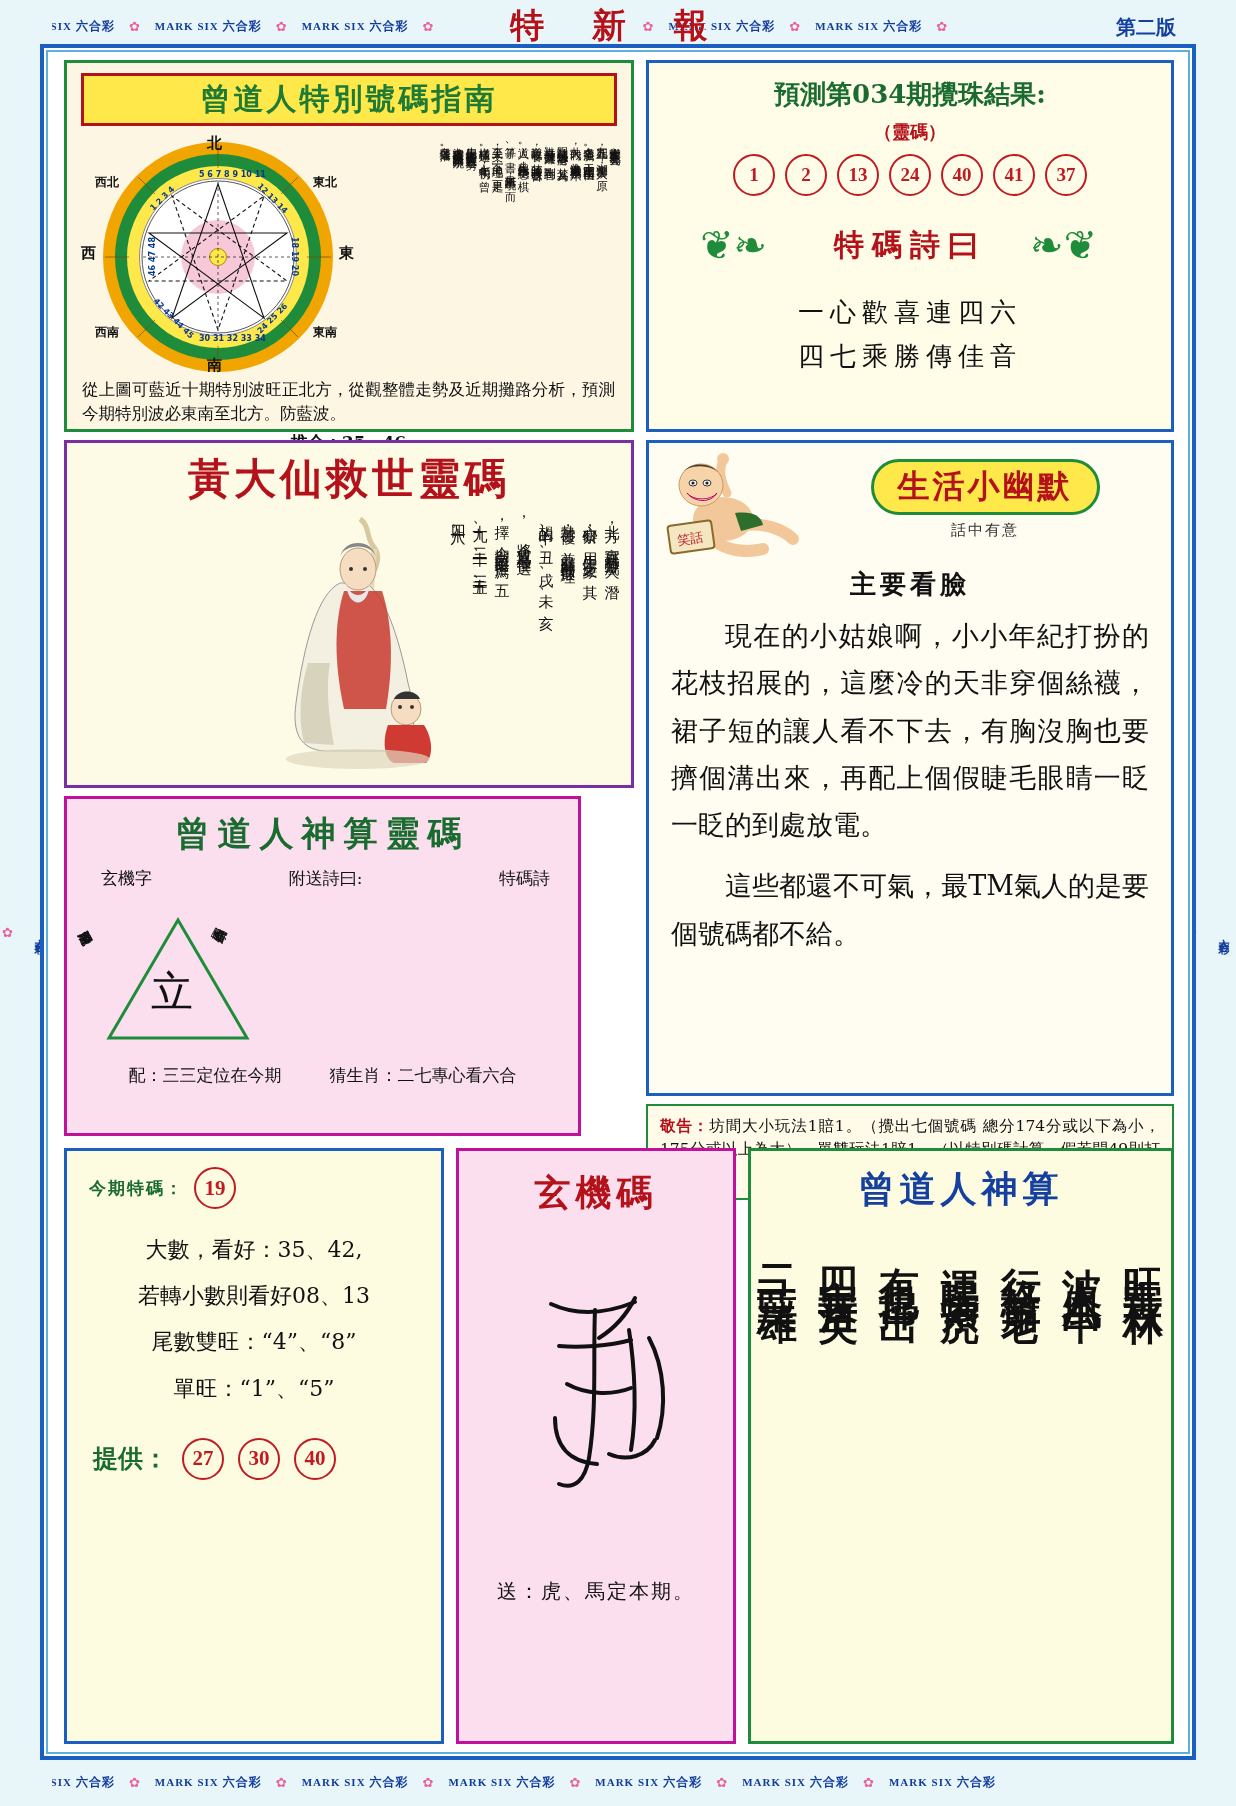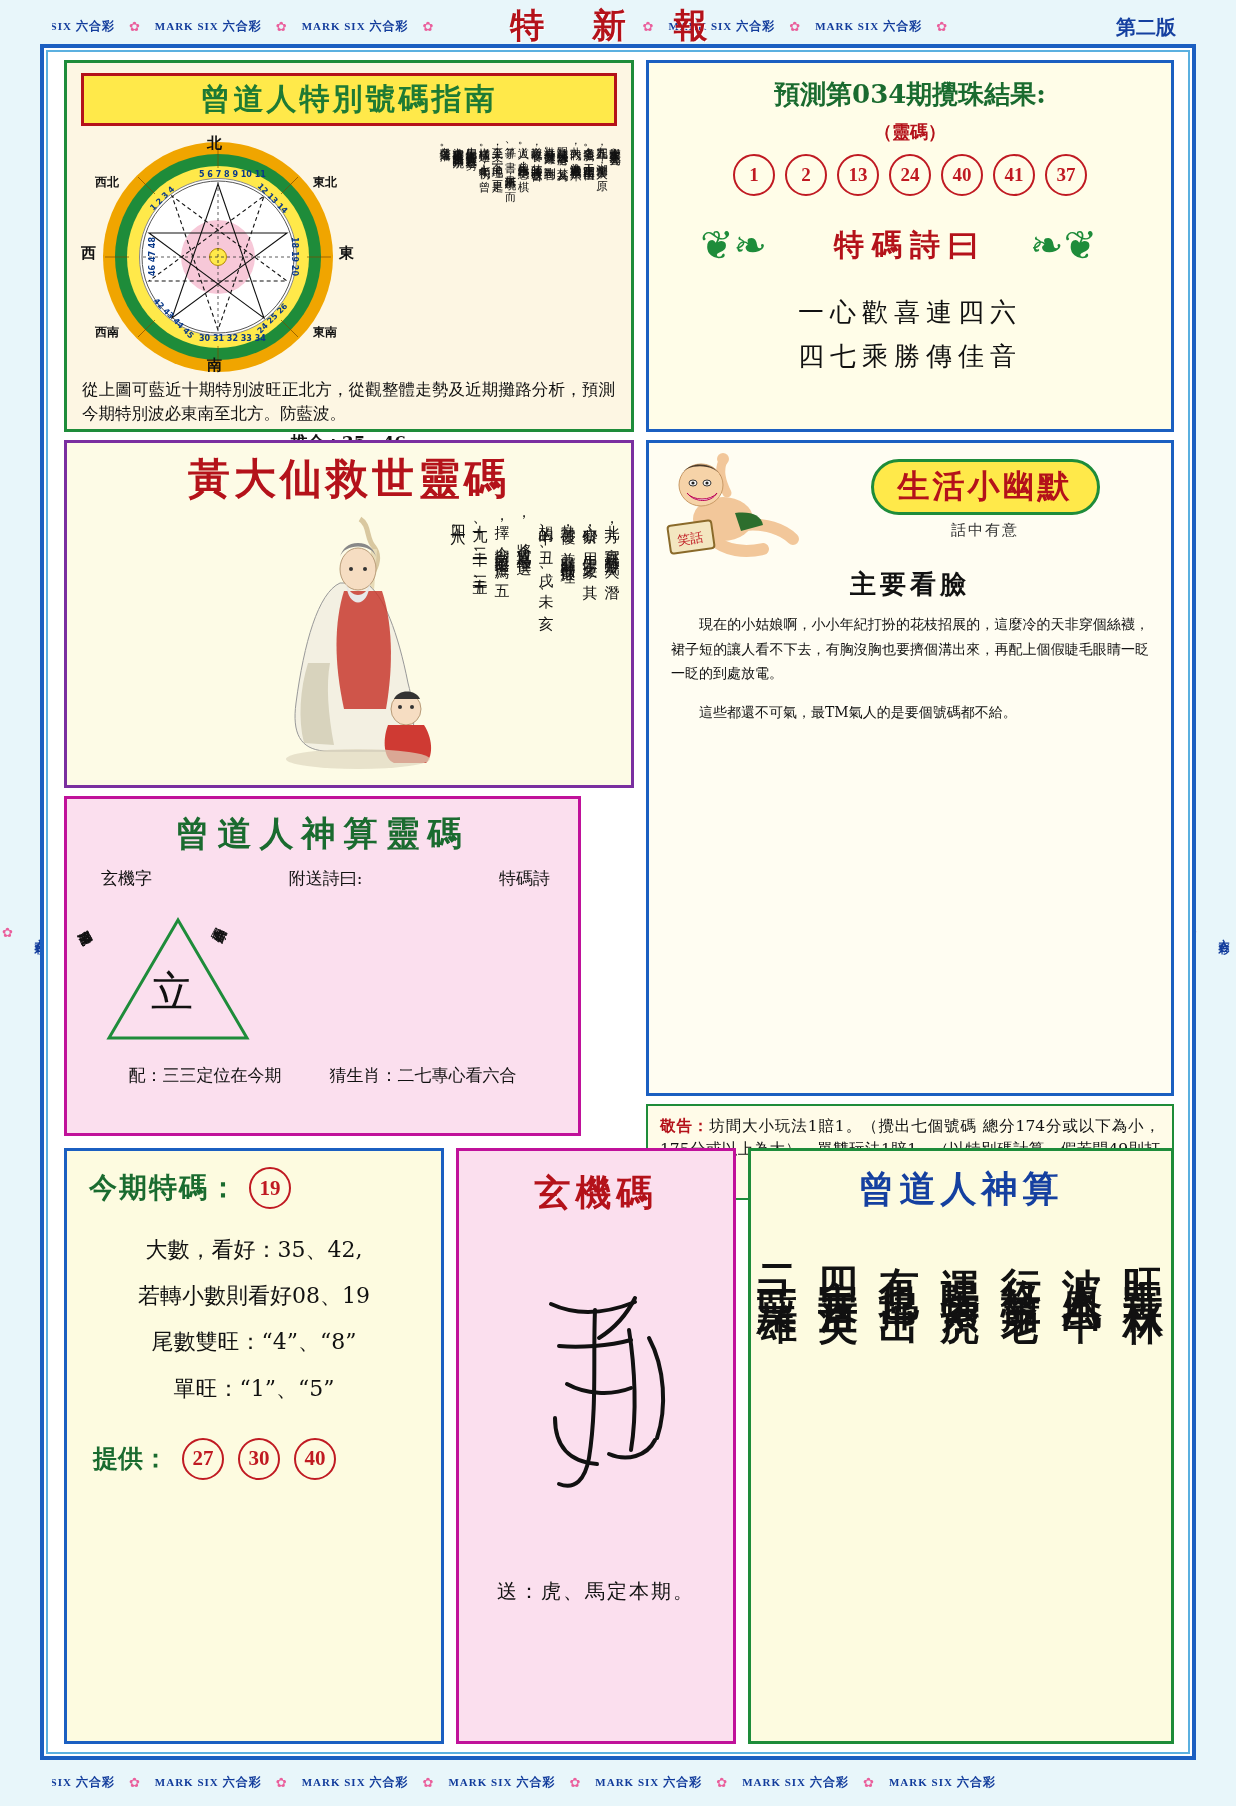--- a/index.html
+++ b/index.html
@@ -280,21 +280,21 @@
   .humor-h2 {
     text-align:center;
     font-family:"DejaVu Serif", serif;
     font-size:26px; color:#111; font-weight:bold;
     letter-spacing:4px;
     margin-top:4px;
   }
   .humor-body {
     padding:10px 22px 0 22px;
     font-family:"DejaVu Serif", serif;
-    font-size:14px; line-height:1.75; color:#111;
+    font-size:27px; line-height:1.75; color:#111;
     text-align:justify;
   }
   .humor-body p { margin:0 0 14px 0; text-indent:2em; }
 
   
   #box-notice {
     left:590px; top:1044px; width:528px; height:96px;
     border:2px solid #1e8c3a; background:#fffbe8;
   }
   .notice-text {
@@ -309,21 +309,21 @@
   #box-today {
     left:8px; top:1088px; width:380px; height:596px;
     border:3px solid #1b5fc1; background:#fdfbe0;
   }
   .today-head {
     display:flex; align-items:center; gap:10px;
     padding:16px 0 0 22px;
   }
   .today-head-label {
     font-family:"DejaVu Serif", serif;
-    font-size:28px; font-weight:bold; color:#1a6b2f;
+    font-size:17px; font-weight:bold; color:#1a6b2f;
     letter-spacing:2px;
   }
   .today-ball {
     width:42px; height:42px; border-radius:50%;
     border:2px solid #c01a22; color:#c01a22;
     display:flex; align-items:center; justify-content:center;
     font-size:21px; font-weight:bold;
     font-family:"Liberation Serif", serif;
   }
   .today-lines {
@@ -686,21 +686,21 @@
       </div>
     </div>
 
     <div class="box" id="box-today">
       <div class="today-head">
         <span class="today-head-label">今期特碼：</span>
         <span class="today-ball">19</span>
       </div>
       <div class="today-lines">
         <div>大數，看好：35、42,</div>
-        <div>若轉小數則看好08、19</div>
+        <div>若轉小數則看好08、13</div>
         <div>尾數雙旺：“4”、“8”</div>
         <div>單旺：“1”、“5”</div>
       </div>
       <div class="today-provide">
         <span class="today-provide-label">提供：</span>
         <span class="today-ball">27</span>
         <span class="today-ball">30</span>
         <span class="today-ball">40</span>
       </div>
     </div>

